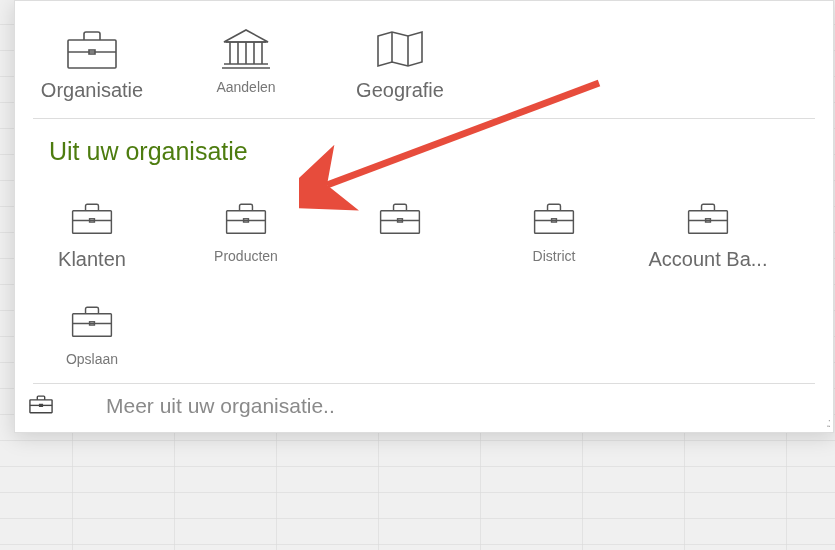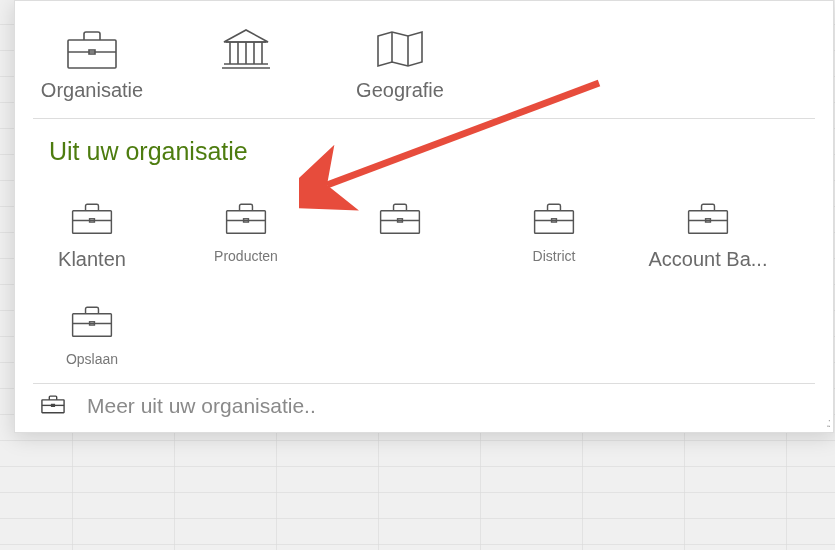--- a/index.html
+++ b/index.html
@@ -57,22 +57,23 @@
     margin: 6px 18px 0 18px;
   }
   .section-header {
     font-size: 25px;
     color: #4d7c0f;
     padding: 18px 0 4px 34px;
   }
   .more-row {
     display: flex;
     align-items: center;
-    padding: 10px 0 6px 26px;
+    padding: 10px 0 6px 14px;
     cursor: pointer;
+    gap: 31px;
   }
   .more-row .more-icon svg { stroke: #444; }
   .more-row .more-label {
     font-size: 21px;
     color: #8a8a8a;
     margin-left: 22px;
   }
   .resize-grip {
     position: absolute;
     right: 4px;
@@ -130,20 +131,21 @@
 
     <div class="tile small">
       <div class="icon-holder">
         <svg width="52" height="42" viewBox="0 0 52 42" fill="none" stroke-width="1.6">
           <path d="M4 14 L26 2 L48 14 Z"></path>
           <path d="M6 14 H46"></path>
           <path d="M10 14 V36 M18 14 V36 M26 14 V36 M34 14 V36 M42 14 V36"></path>
           <path d="M4 36 H48 M2 40 H50"></path>
         </svg>
       </div>
+      <div class="label">Aandelen</div>
     </div>
 
     <div class="tile primary">
       <div class="icon-holder">
         <svg width="52" height="42" viewBox="0 0 52 42" fill="none" stroke-width="1.6">
           <path d="M4 8 L18 4 L34 8 L48 4 V34 L34 38 L18 34 L4 38 Z"></path>
           <path d="M18 4 V34 M34 8 V38"></path>
         </svg>
       </div>
       <div class="label">Geografie</div>

